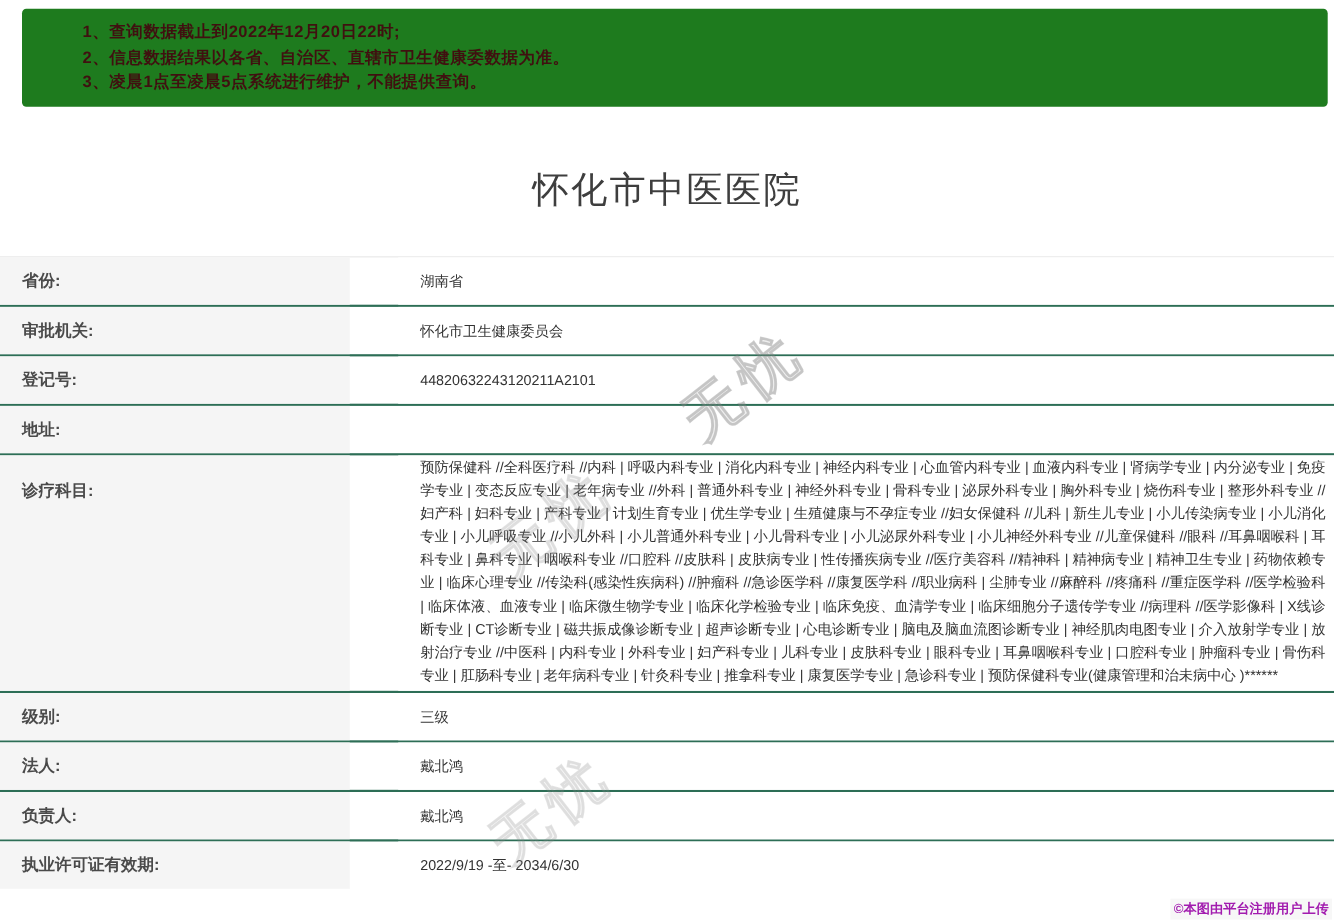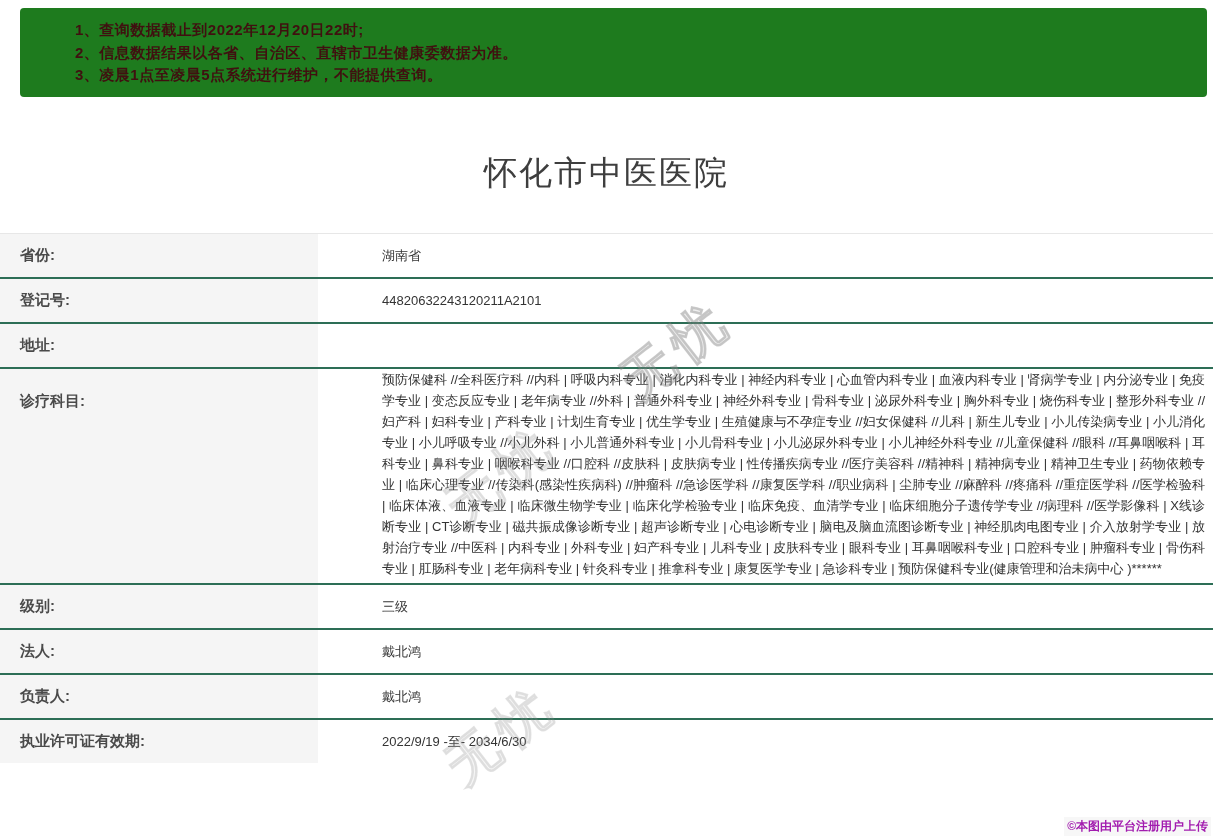--- a/index.html
+++ b/index.html
@@ -128,20 +128,24 @@
   <div class="page-title">怀化市中医医院</div>
 </div>
 
 <div class="info-table">
 
   <div class="row">
     <div class="cell-label">省份:</div>
     <div class="cell-value">湖南省</div>
   </div>
 
+  <div class="row">
+    <div class="cell-label">审批机关:</div>
+    <div class="cell-value">怀化市卫生健康委员会</div>
+  </div>
 
   <div class="row">
     <div class="cell-label">登记号:</div>
     <div class="cell-value">44820632243120211A2101</div>
   </div>
 
   <div class="row">
     <div class="cell-label">地址:</div>
   </div>
 

